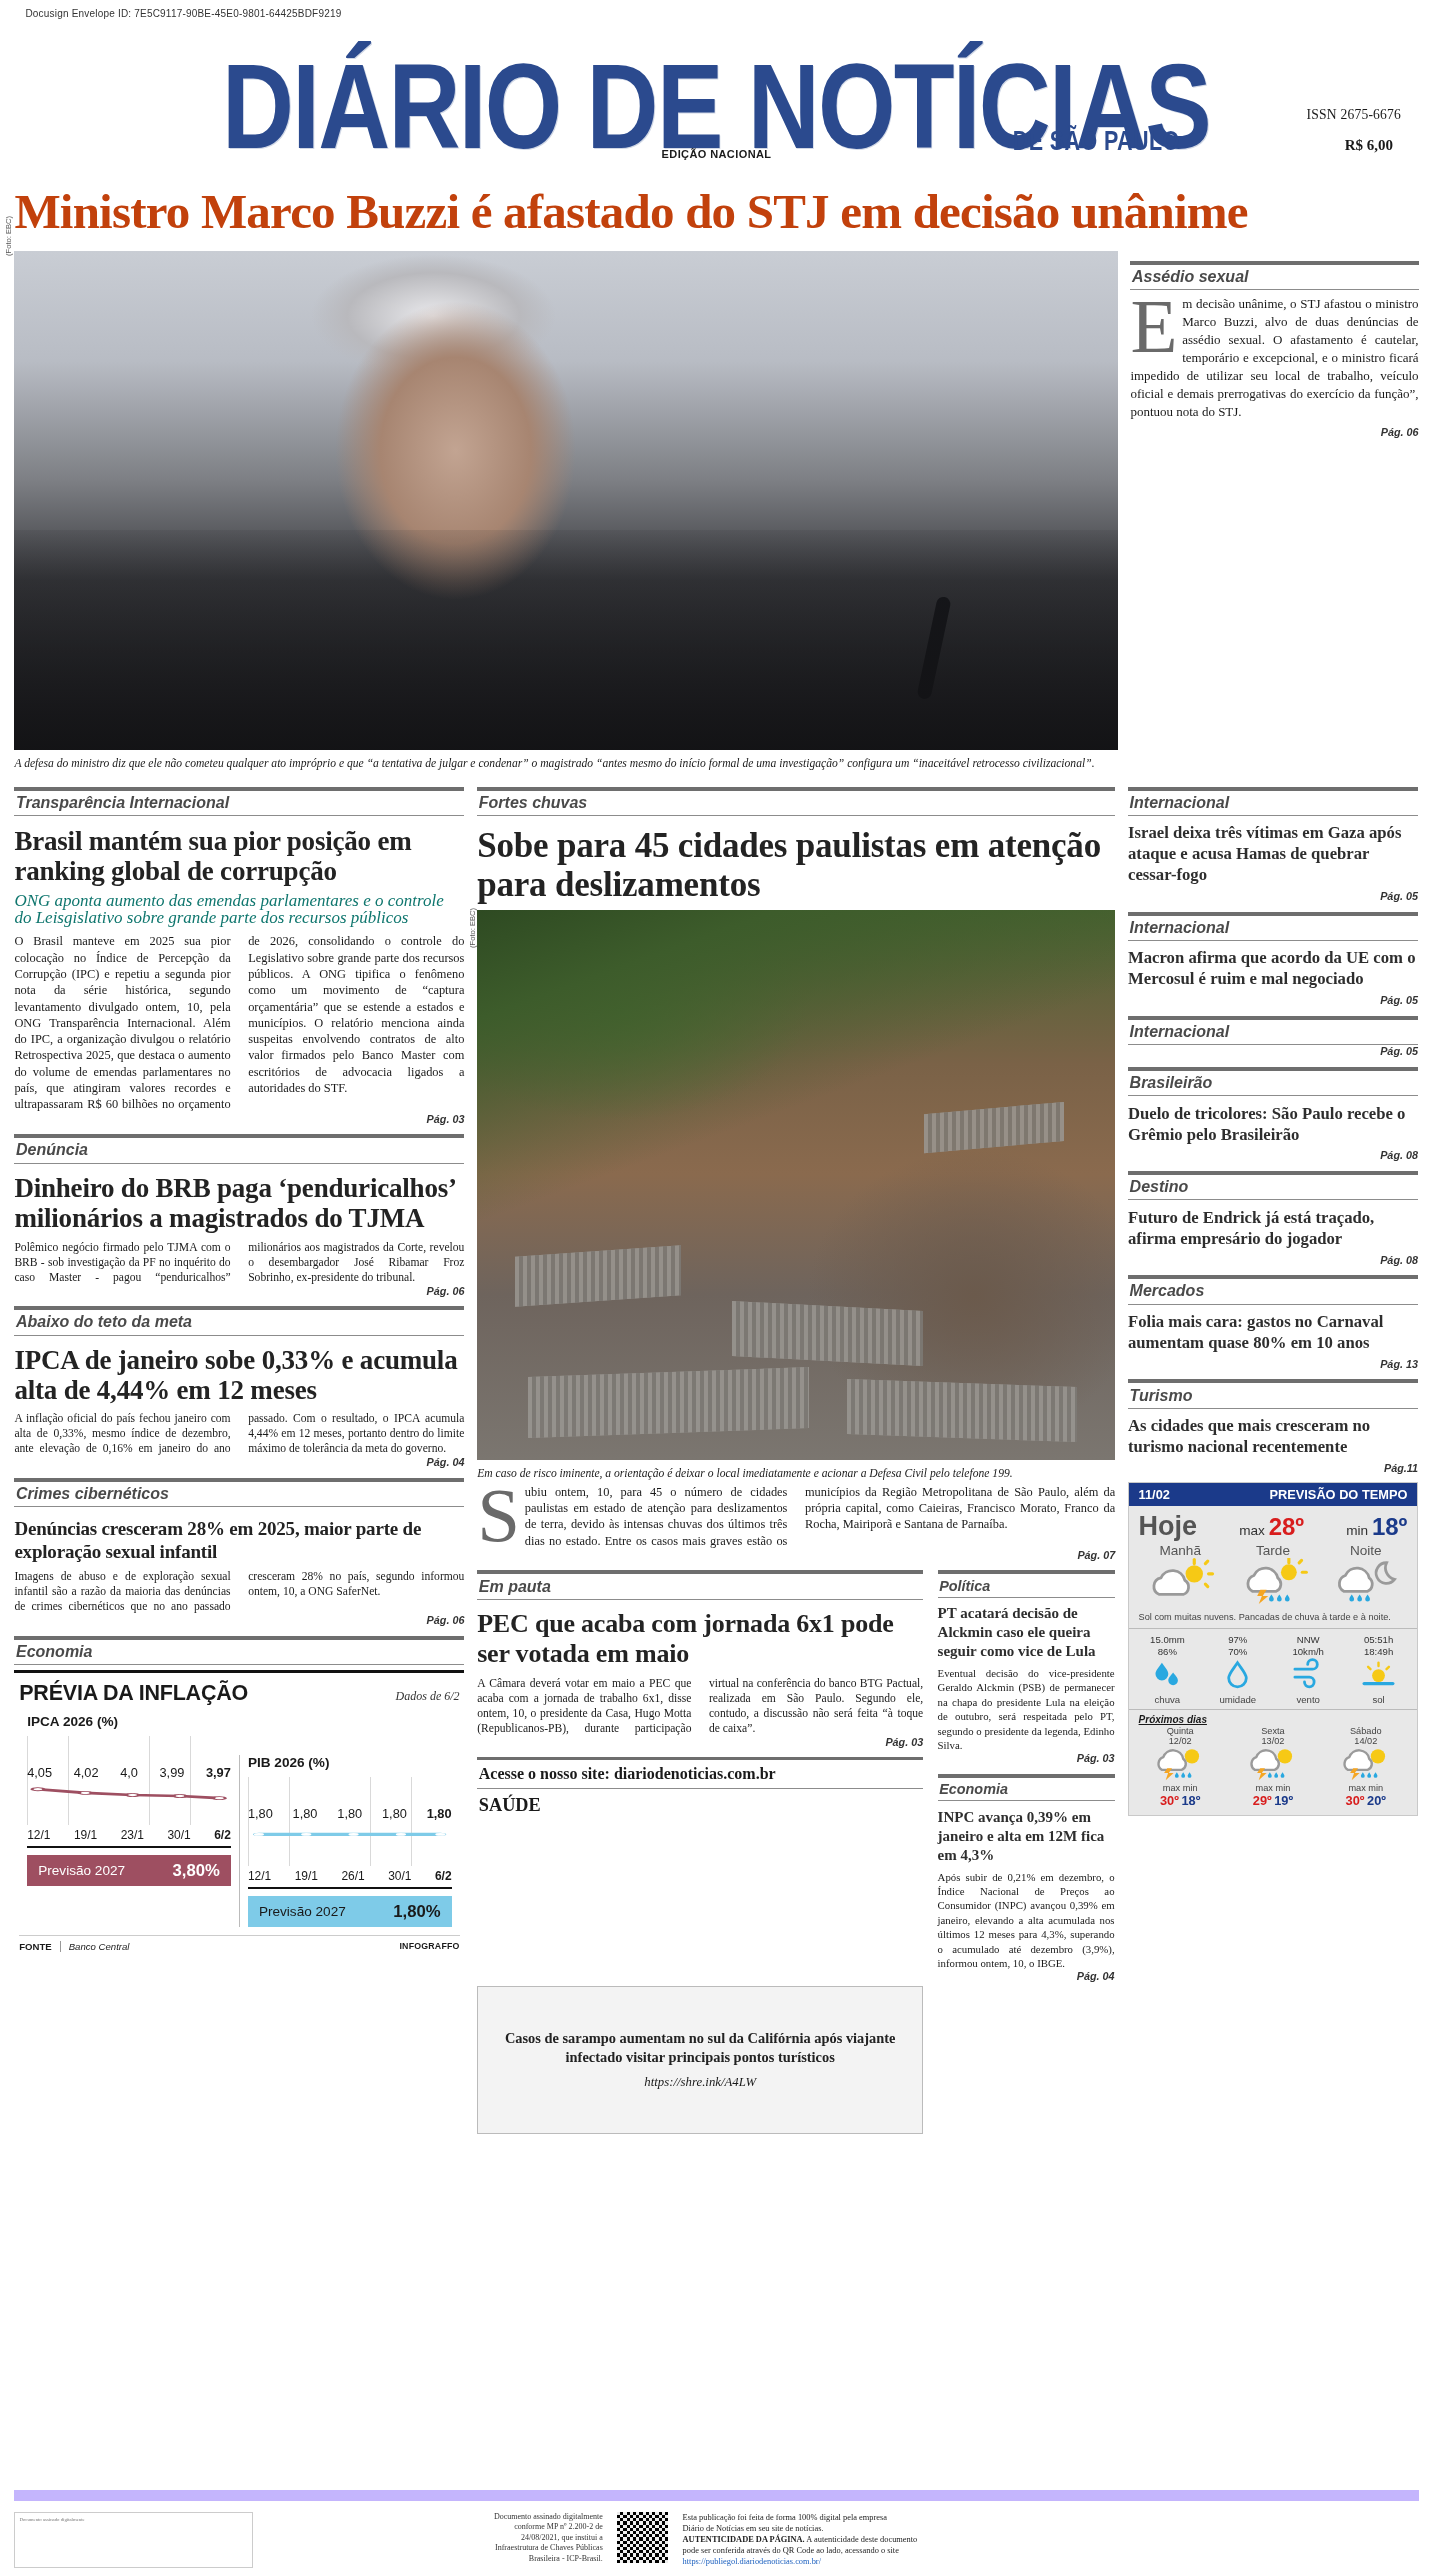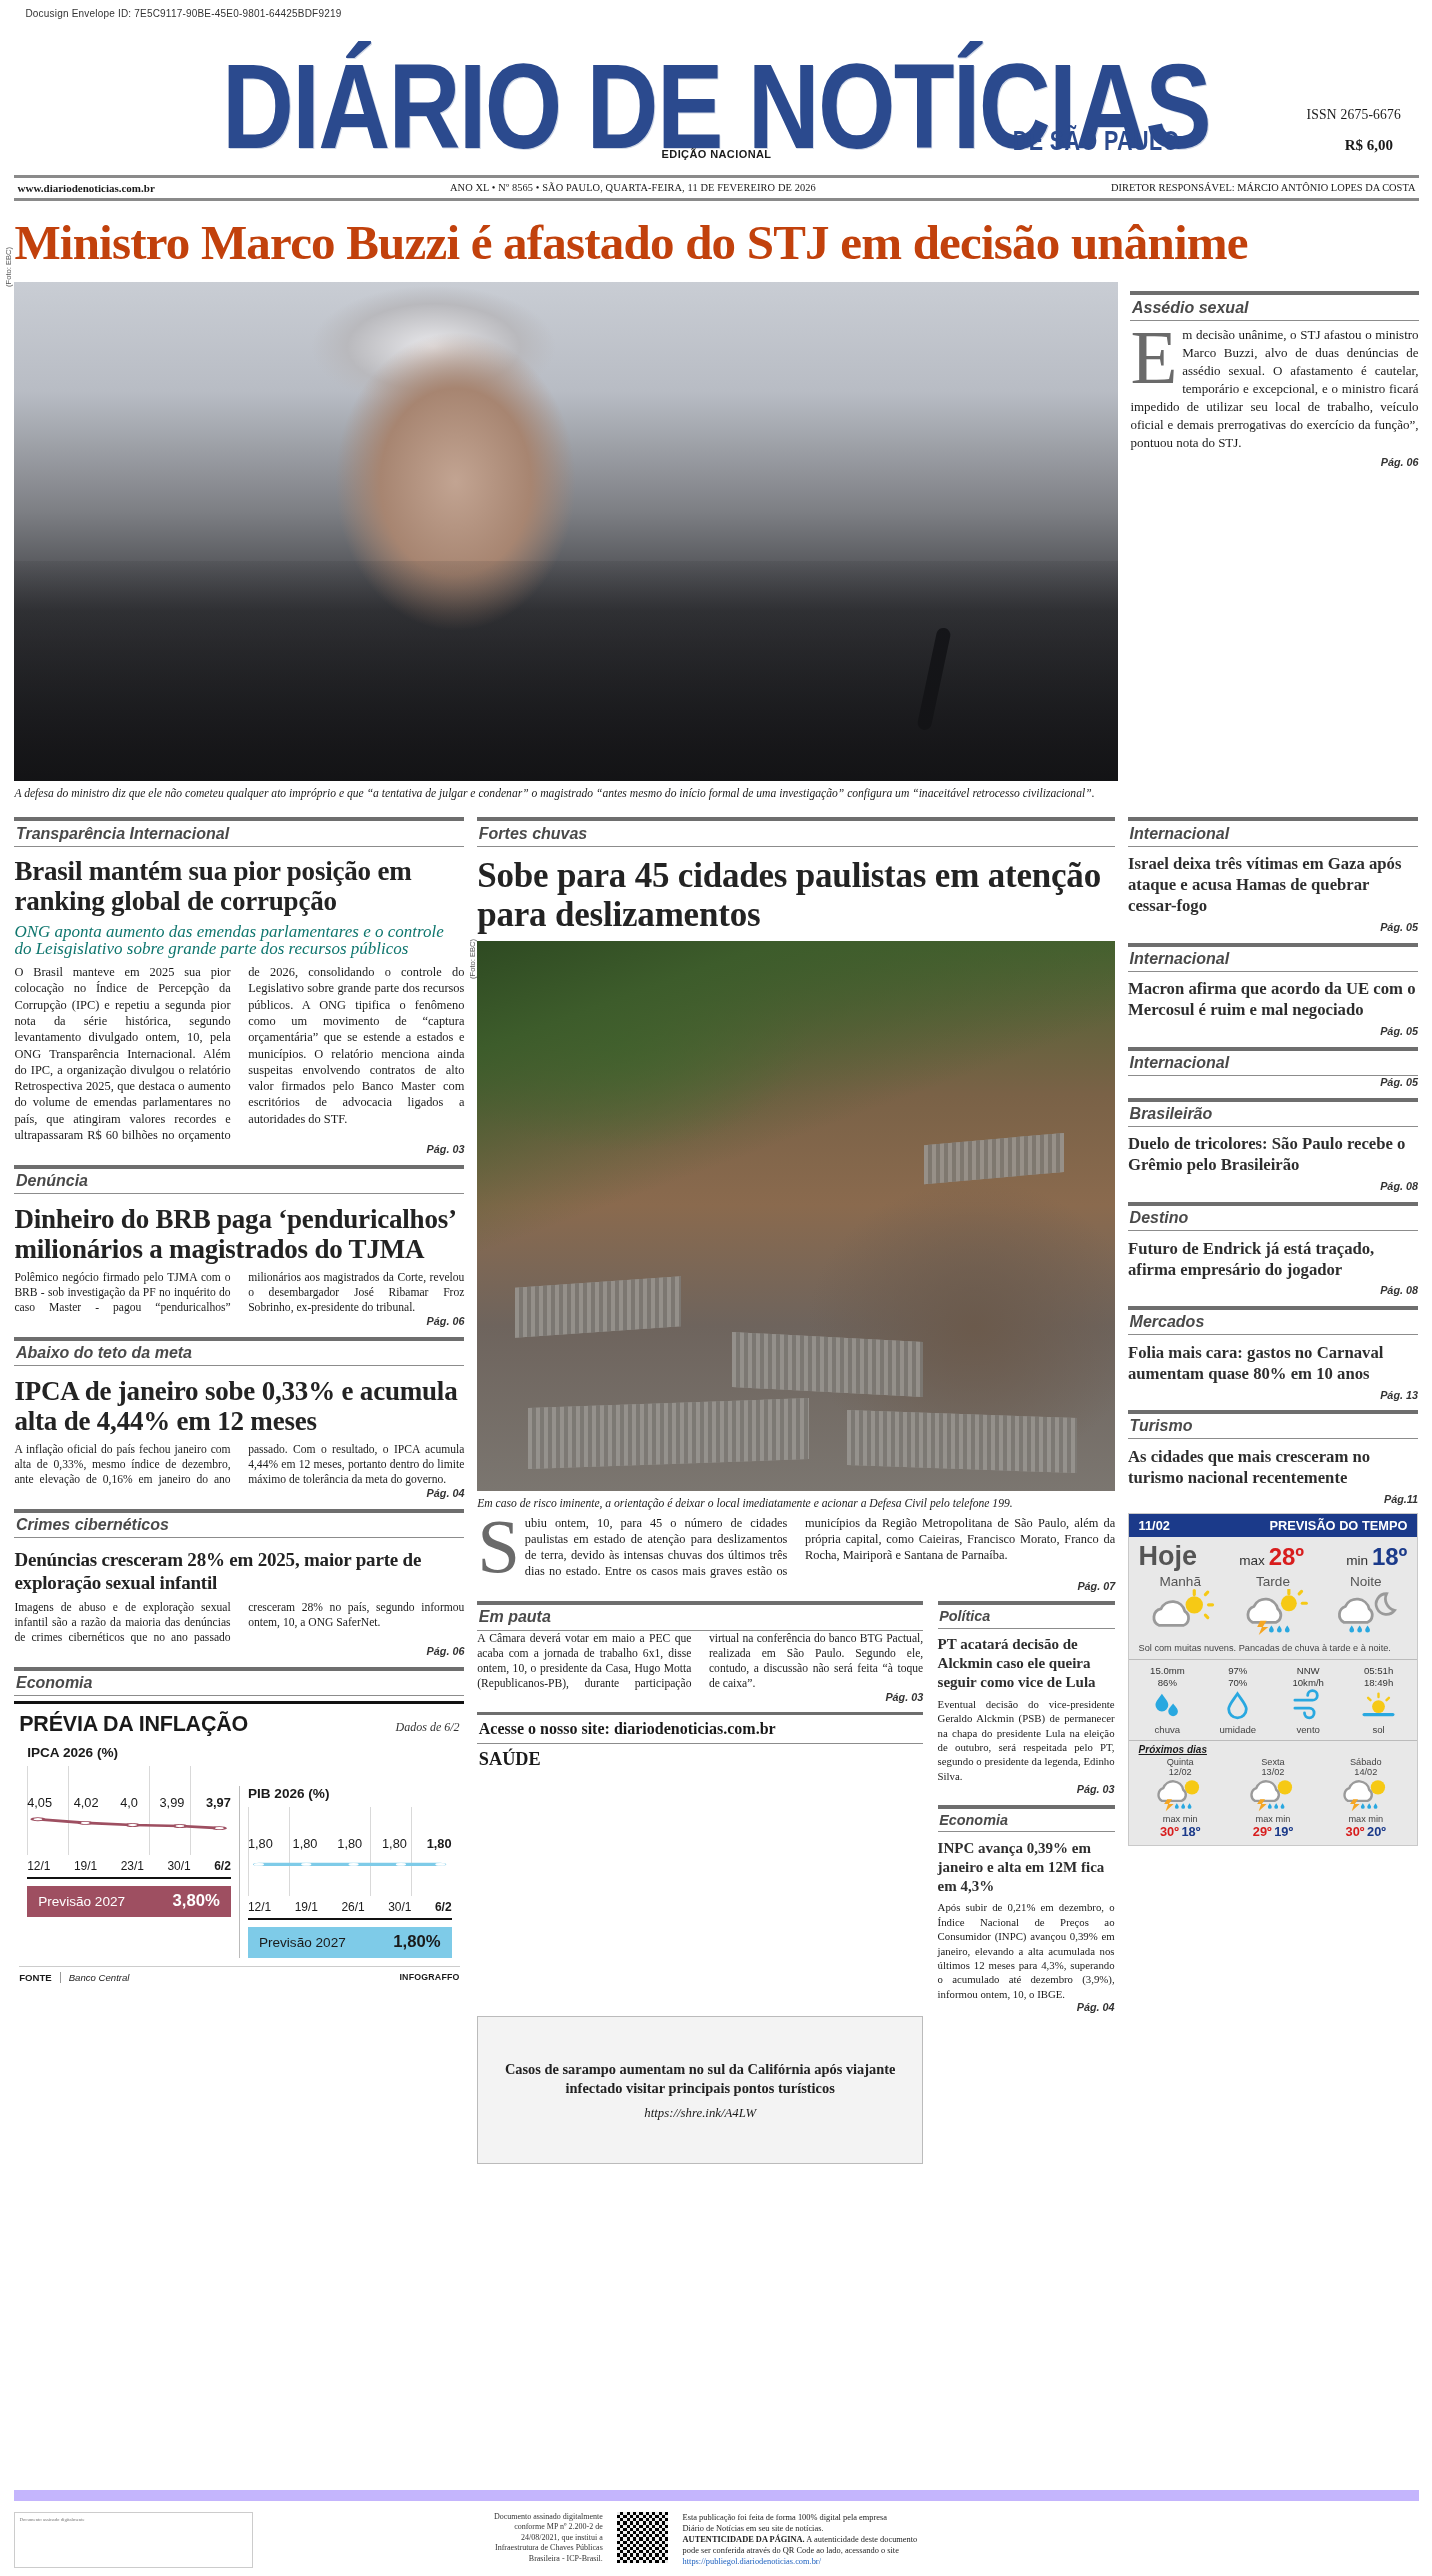--- a/index.html
+++ b/index.html
@@ -260,25 +260,20 @@
   <div class="docusign">Docusign Envelope ID: 7E5C9117-90BE-45E0-9801-64425BDF9219</div>
 
   <div class="masthead">
     <div class="masthead-title">DIÁRIO DE NOTÍCIAS</div>
     <div class="masthead-sub">EDIÇÃO NACIONAL</div>
     <div class="masthead-sp">DE SÃO PAULO</div>
     <div class="issn">ISSN 2675-6676</div>
     <div class="price">R$ 6,00</div>
   </div>
 
-  <div class="infobar">
-    <div class="site">www.diariodenoticias.com.br</div>
-    <div class="center">ANO XL • Nº 8565 • SÃO PAULO, QUARTA-FEIRA, 11 DE FEVEREIRO DE 2026</div>
-    <div class="right">DIRETOR RESPONSÁVEL: MÁRCIO ANTÔNIO LOPES DA COSTA</div>
-  </div>
 
   <div class="main-head">Ministro Marco Buzzi é afastado do STJ em decisão unânime</div>
 
   <div class="cols">
     <div style="width:1110px;" class="photo-wrap">
       <div class="credit-vert">(Foto: EBC)</div>
       <div class="photo-main">
           <div class="mic"></div>
         </div>
       <div class="caption-it">A defesa do ministro diz que ele não cometeu qualquer ato impróprio e que “a tentativa de julgar e condenar” o magistrado “antes mesmo do início formal de uma investigação” configura um “inaceitável retrocesso civilizacional”.</div>
@@ -417,20 +412,21 @@
       <div style="display:flex;gap:12.8px;">
         <div style="flex:1;">
           <div class="body2 dropcap" style="column-count:2;">Subiu ontem, 10, para 45 o número de cidades paulistas em estado de atenção para deslizamentos de terra, devido às intensas chuvas dos últimos três dias no estado. Entre os casos mais graves estão os municípios da Região Metropolitana de São Paulo, além da própria capital, como Caieiras, Francisco Morato, Franco da Rocha, Mairiporã e Santana de Parnaíba.</div>
           <div class="pag">Pág. 07</div>
         </div>
       </div>
 
       <div style="display:flex;gap:14.4px;">
         <div style="width:446px;">
           <div class="kicker">Em pauta</div>
+          <div class="hl" style="font-size:26px;line-height:30px;">PEC que acaba com jornada 6x1 pode ser votada em maio</div>
           <div class="body2 sm">A Câmara deverá votar em maio a PEC que acaba com a jornada de trabalho 6x1, disse ontem, 10, o presidente da Casa, Hugo Motta (Republicanos-PB), durante participação virtual na conferência do banco BTG Pactual, realizada em São Paulo. Segundo ele, contudo, a discussão não será feita “à toque de caixa”.</div>
           <div class="pag">Pág. 03</div>
 
           <div class="sitebar">Acesse o nosso site: diariodenoticias.com.br</div>
           <div class="saude-lbl">SAÚDE</div>
         </div>
 
         <div style="width:177px;">
           <div class="kicker sm">Política</div>
           <div class="rail-head" style="font-size:15px;line-height:19px;">PT acatará decisão de Alckmin caso ele queira seguir como vice de Lula</div>

